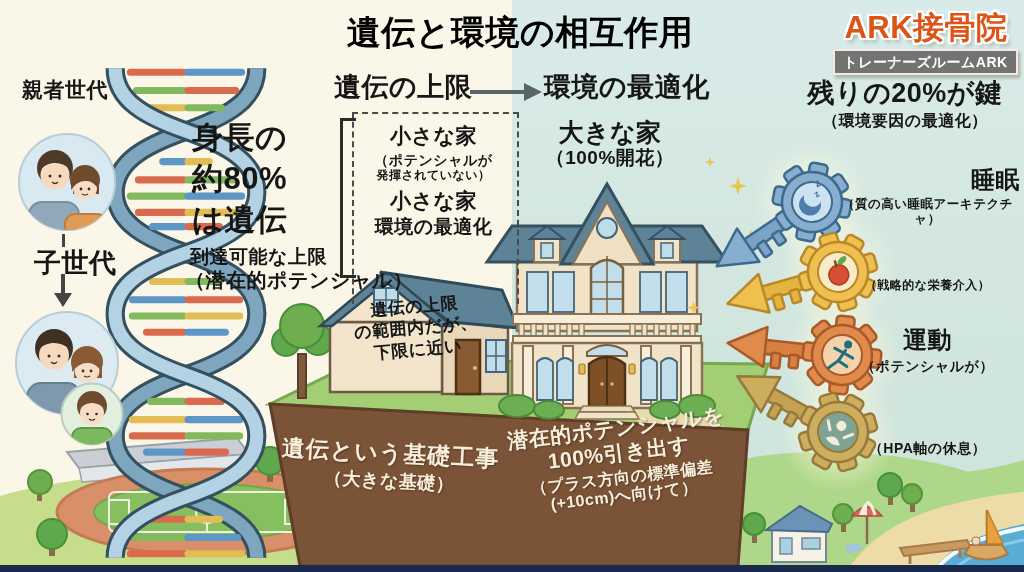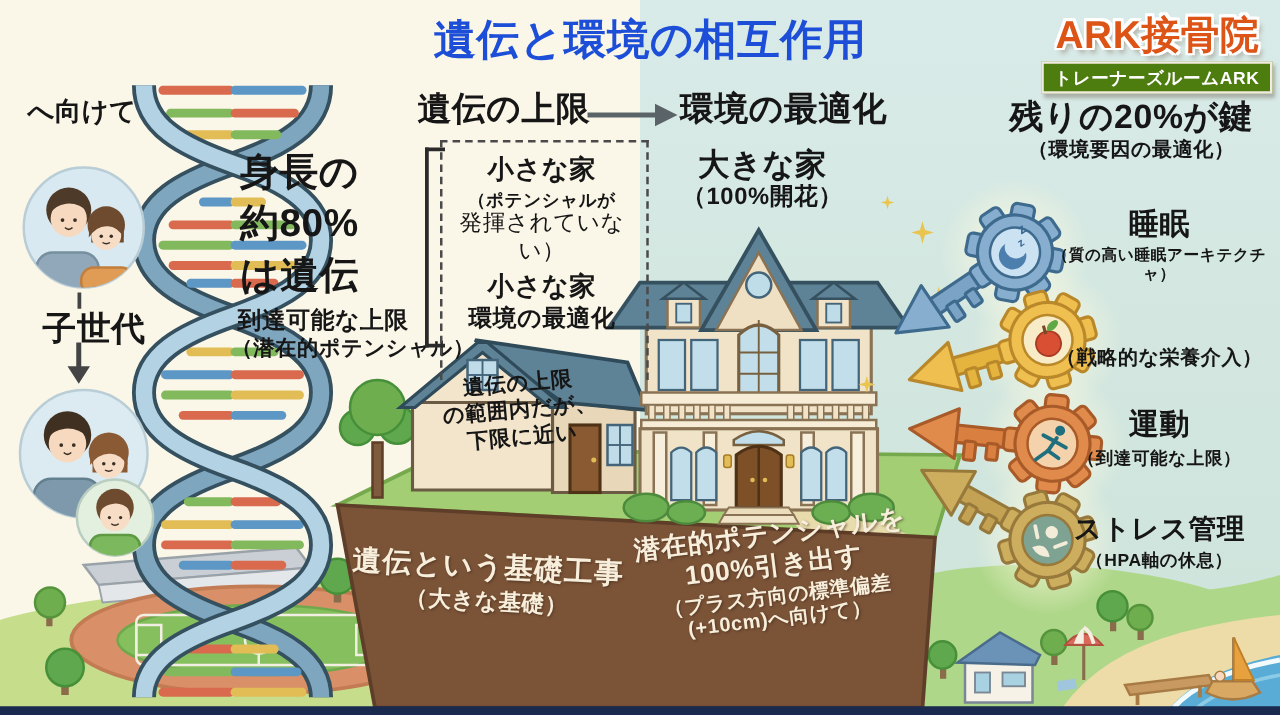--- a/index.html
+++ b/index.html
@@ -268,34 +268,34 @@
   <svg class="abs" style="left:738px;top:228px;" width="26" height="26" viewBox="-10 -10 20 20">
       <path d="M0,-9 L2,-2 L9,0 L2,2 L0,9 L-2,2 L-9,0 L-2,-2 Z" fill="#E9C44F"></path>
     </svg>
   <svg class="abs" style="left:686px;top:300px;" width="15" height="15" viewBox="-10 -10 20 20">
       <path d="M0,-9 L2,-2 L9,0 L2,2 L0,9 L-2,2 L-9,0 L-2,-2 Z" fill="#E9C44F"></path>
     </svg>
   <svg class="abs" style="left:704px;top:156px;" width="12" height="12" viewBox="-10 -10 20 20">
       <path d="M0,-9 L2,-2 L9,0 L2,2 L0,9 L-2,2 L-9,0 L-2,-2 Z" fill="#E9C44F"></path>
     </svg>
 
-  <div class="abs jp ctr" style="left:290px;top:12px;width:460px;font-size:34px;color:#1d4ed8;">遺伝と環境の相互作用</div>
+  <div class="abs jp ctr" style="left:290px;top:12px;width:460px;font-size:34px;color:#000000;">遺伝と環境の相互作用</div>
   <div class="abs jp" style="left:334px;top:72px;font-size:27px;">遺伝の上限</div>
   <svg class="abs" style="left:468px;top:82px;" width="76" height="20" viewBox="0 0 76 20">
     <line x1="2" y1="10" x2="58" y2="10" stroke="#5A6468" stroke-width="4"></line>
     <polygon points="56,1 56,19 74,10" fill="#5A6468"></polygon>
   </svg>
   <div class="abs jp" style="left:544px;top:72px;font-size:27px;">環境の最適化</div>
 
   <div class="abs jp" style="left:836px;top:10px;width:180px;text-align:center;font-size:31px;color:#DD5417;
               text-shadow:-2px 0 0 #fff,2px 0 0 #fff,0 -2px 0 #fff,0 2px 0 #fff,-2px -2px 0 #fff,2px 2px 0 #fff,-2px 2px 0 #fff,2px -2px 0 #fff,3px 4px 4px rgba(80,40,10,.35);">ARK接骨院</div>
   <div class="abs jp ctr" style="left:833px;top:49px;width:181px;height:22px;line-height:22px;font-size:14px;color:#FFFFFF;
-              background:#4d7c0f;border:2px solid #F2ECE0;border-radius:0;box-shadow:2px 3px 3px rgba(60,35,20,.3);">トレーナーズルームARK</div>
-
-  <div class="abs jp" style="left:22px;top:78px;font-size:21px;">へ向けて</div>
+              background:#737373;border:2px solid #F2ECE0;border-radius:0;box-shadow:2px 3px 3px rgba(60,35,20,.3);">トレーナーズルームARK</div>
+
+  <div class="abs jp" style="left:22px;top:78px;font-size:21px;">親者世代</div>
 
   <svg class="abs" style="left:17px;top:132px;" width="100" height="100" viewBox="0 0 100 100">
     <defs>
         <clipPath id="pc">
           <circle cx="50" cy="50" r="48"></circle>
         </clipPath>
       </defs>
     <circle cx="50" cy="50" r="48" fill="#D9E9F1" stroke="#B9CDD6" stroke-width="2"></circle>
     <g clip-path="url(#pc)">
       <circle cx="38" cy="36" r="18" fill="#4E3A28"></circle>
@@ -366,28 +366,28 @@
       <rect x="12" y="46" width="40" height="20" rx="9" fill="#7CB85E" stroke="#5E9A44" stroke-width="2"></rect>
     </g>
   </svg>
 
   <div class="abs jp" style="left:192px;top:118px;font-size:31px;line-height:1.32;">
     <div>身長の</div>
     <div>約80%</div>
     <div>は遺伝</div>
   </div>
   <div class="abs jp" style="left:190px;top:246px;font-size:19px;">到達可能な上限</div>
-  <div class="abs jp" style="left:185px;top:269px;font-size:17px;font-weight:700;">（潜在的ポテンシャル）</div>
+  <div class="abs jp" style="left:185px;top:269px;font-size:20px;font-weight:700;">（潜在的ポテンシャル）</div>
 
   <div class="abs" style="left:340px;top:118px;width:13px;height:154px;border-left:3px solid #2A2A2A;border-top:3px solid #2A2A2A;border-bottom:3px solid #2A2A2A;"></div>
   <div class="abs" style="left:352px;top:112px;width:163px;height:190px;border:2.5px dashed #4A4A4A;border-bottom:none;"></div>
   <div class="abs jp ctr" style="left:352px;top:124px;width:163px;">
     <div style="font-size:21px;">小さな家</div>
     <div style="font-size:14px;font-weight:800;margin-top:3px;">（ポテンシャルが</div>
-    <div style="font-size:18px;font-weight:400;">発揮されていない）</div>
+    <div style="font-size:12px;font-weight:700;">発揮されていない）</div>
     <div style="font-size:21px;margin-top:7px;">小さな家</div>
     <div style="font-size:19px;margin-top:2px;">環境の最適化</div>
   </div>
 
   <div class="abs jp ctr" style="left:520px;top:118px;width:180px;font-size:25px;">大きな家</div>
   <div class="abs jp ctr" style="left:520px;top:147px;width:180px;font-size:19px;font-weight:800;">（100%開花）</div>
 
   <div class="abs jp ctr wht" style="left:280px;top:440px;width:220px;transform:rotate(3deg);">
     <div style="font-size:23px;letter-spacing:1px;">遺伝という基礎工事</div>
     <div style="font-size:18px;margin-top:4px;">（大きな基礎）</div>
@@ -505,25 +505,24 @@
     </g>
     <circle cx="165" cy="42" r="20" fill="#7FA392" stroke="#97793B" stroke-width="2"></circle>
     <g>
       <circle cx="165" cy="35" r="5" fill="#F2ECD9"></circle>
       <path d="M157,53 Q165,43 173,53 Q165,58 157,53 Z" fill="#F2ECD9"></path>
       <line x1="157" y1="44" x2="151" y2="37" stroke="#F2ECD9" stroke-width="3" stroke-linecap="round"></line>
       <line x1="173" y1="44" x2="179" y2="37" stroke="#F2ECD9" stroke-width="3" stroke-linecap="round"></line>
     </g>
   </svg>
 
-  <div class="abs jp ctr" style="left:835px;top:166px;width:185px;font-size:24px;">睡眠</div>
+  <div class="abs jp ctr" style="left:835px;top:166px;width:185px;font-size:24px;text-align:right;">睡眠</div>
   <div class="abs jp ctr" style="left:830px;top:197px;width:195px;font-size:12.5px;font-weight:700;">（質の高い睡眠アーキテクチャ）</div>
 
-  <div class="abs jp ctr" style="left:830px;top:278px;width:195px;font-size:16px;font-weight:700;">（戦略的な栄養介入）</div>
+  <div class="abs jp ctr" style="left:830px;top:278px;width:195px;font-size:12px;font-weight:700;">（戦略的な栄養介入）</div>
 
   <div class="abs jp ctr" style="left:835px;top:326px;width:185px;font-size:24px;">運動</div>
-  <div class="abs jp ctr" style="left:830px;top:358px;width:195px;font-size:14px;font-weight:700;">（到達可能な上限）</div>
-
-  <div class="abs jp ctr" style="left:835px;top:410px;width:185px;font-size:22px;">ストレス管理</div>
+  <div class="abs jp ctr" style="left:830px;top:358px;width:195px;font-size:14px;font-weight:700;">（ポテンシャルが）</div>
+
   <div class="abs jp ctr" style="left:830px;top:440px;width:195px;font-size:14px;font-weight:700;">（HPA軸の休息）</div>
 
   <div class="abs" style="left:0;top:565px;width:1024px;height:7px;background:#1A2A4F;"></div>
 </div>
 
 </body></html>

